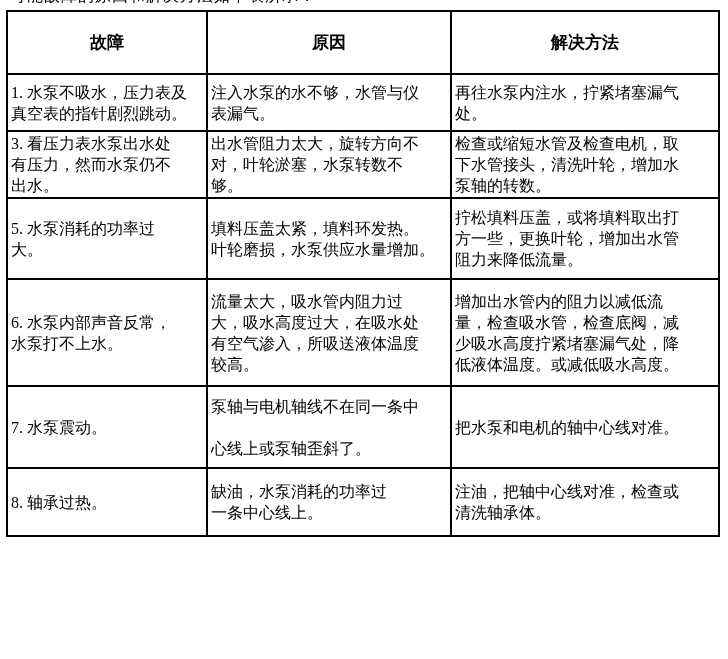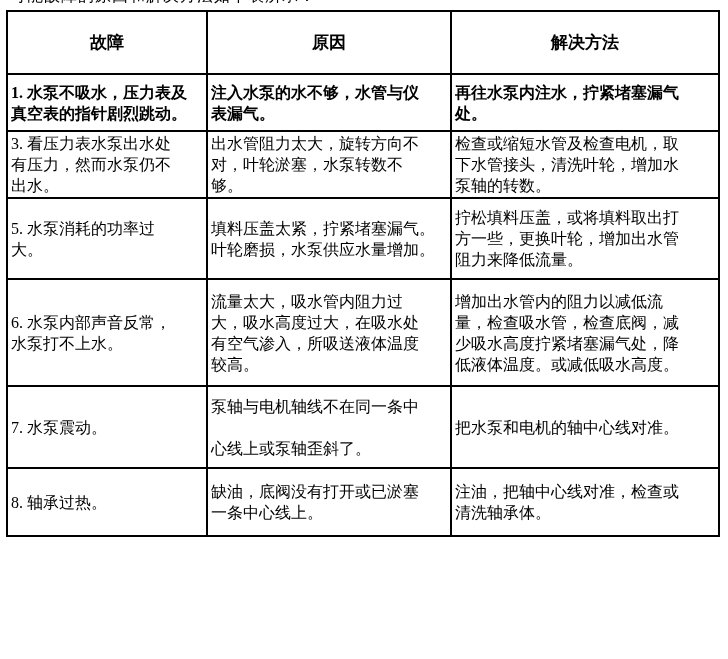--- a/index.html
+++ b/index.html
@@ -55,21 +55,21 @@
   }
   .pump-table th {
     font-size: 17px;
     font-weight: bold;
     text-align: center;
     padding: 20px;
     white-space: nowrap;
   }
   
   tr.hdr { height: 28px; }
-  tr.r1  { height: 57px; font-weight: bold; }
+  tr.r1  { height: 57px; }
   tr.r2  { height: 62px; }
   tr.r3  { height: 62px; border-radius: 24px; }
   tr.r4  { height: 76px; }
   tr.r5  { height: 81px; margin-left: 48px; }
   tr.r6  { height: 107px; }
   tr.r7  { height: 82px; }
   tr.r8  { height: 68px; }
 </style>
 </head>
 <body>
@@ -109,21 +109,21 @@
         <td>出水管阻力太大，旋转方向不
 对，叶轮淤塞，水泵转数不
 够。</td>
         <td>检查或缩短水管及检查电机，取
 下水管接头，清洗叶轮，增加水
 泵轴的转数。</td>
       </tr>
       <tr class="r5">
         <td>5. 水泵消耗的功率过
 大。</td>
-        <td>填料压盖太紧，拧紧堵塞漏气。
+        <td>填料压盖太紧，填料环发热。
 叶轮磨损，水泵供应水量增加。</td>
         <td>拧松填料压盖，或将填料取出打
 方一些，更换叶轮，增加出水管
 阻力来降低流量。</td>
       </tr>
       <tr class="r6">
         <td>6. 水泵内部声音反常，
 水泵打不上水。</td>
         <td>流量太大，吸水管内阻力过
 大，吸水高度过大，在吸水处
@@ -136,21 +136,21 @@
       </tr>
       <tr class="r7">
         <td>7. 水泵震动。</td>
         <td>泵轴与电机轴线不在同一条中
 
 心线上或泵轴歪斜了。</td>
         <td>把水泵和电机的轴中心线对准。</td>
       </tr>
       <tr class="r8">
         <td>8. 轴承过热。</td>
-        <td>缺油，底阀没有打开或已淤塞
+        <td>缺油，水泵消耗的功率过
 一条中心线上。</td>
         <td>注油，把轴中心线对准，检查或
 清洗轴承体。</td>
       </tr>
     </tbody>
   </table>
 
 </div>
 
 </body></html>

